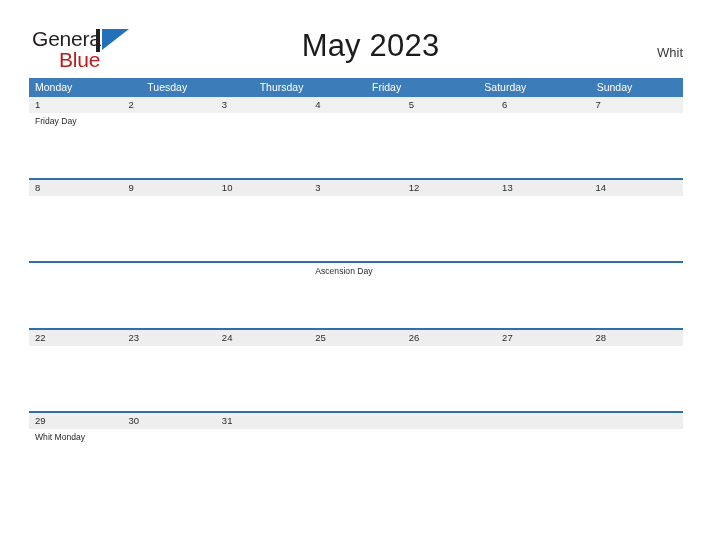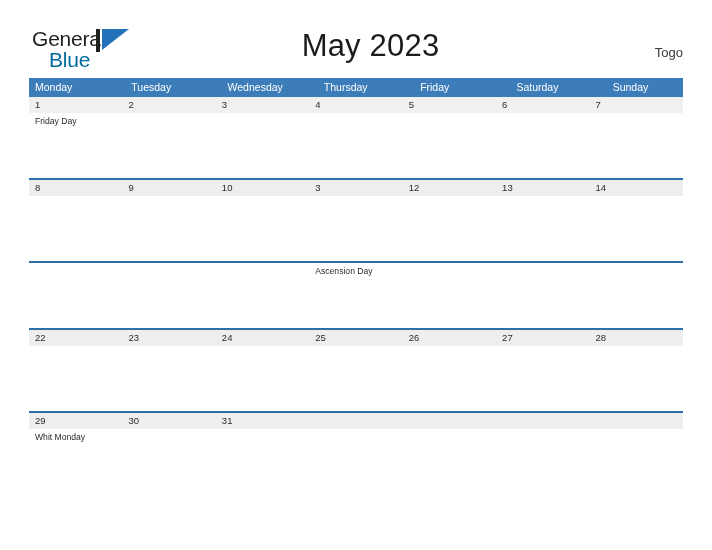--- a/index.html
+++ b/index.html
@@ -44,23 +44,23 @@
     font-size: 21px;
     letter-spacing: -0.2px;
     color: #231f20;
     font-family: "Liberation Sans", sans-serif;
     height: 22px;
   }
   .logo-row2 {
     display: block;
     font-size: 21px;
     letter-spacing: -0.2px;
-    color: #0369a1;
+    color: #b91c1c;
     margin-top: -1px;
-    margin-left: 17px;
+    margin-left: 27px;
     height: 22px;
   }
   .logo-mark {
     position: absolute;
     left: 64px;
     top: 1px;
     width: 34px;
     height: 23px;
   }
 
@@ -175,30 +175,29 @@
         <svg width="34" height="23" viewBox="0 0 34 23" xmlns="http://www.w3.org/2000/svg">
           <rect x="0" y="0" width="4" height="23" fill="#231f20"></rect>
           <polygon points="6,0 33,0 6,21" fill="#2372b9"></polygon>
         </svg>
       </span>
       <span class="logo-row2">Blue</span>
     </div>
 
     <div class="cal-title">May 2023</div>
 
-    <div class="country">Togo</div>
+    <div class="country">Whit</div>
 
   </div>
 
   <div class="calendar">
 
     <div class="weekday-row">
         <div class="weekday-cell">Monday</div>
         <div class="weekday-cell">Tuesday</div>
-        <div class="weekday-cell">Wednesday</div>
         <div class="weekday-cell">Thursday</div>
         <div class="weekday-cell">Friday</div>
         <div class="weekday-cell">Saturday</div>
         <div class="weekday-cell">Sunday</div>
       </div>
 
     <div>
         <div class="week-row first">
           <div class="daynum-band">
             <div class="daynum-cell">1</div>

